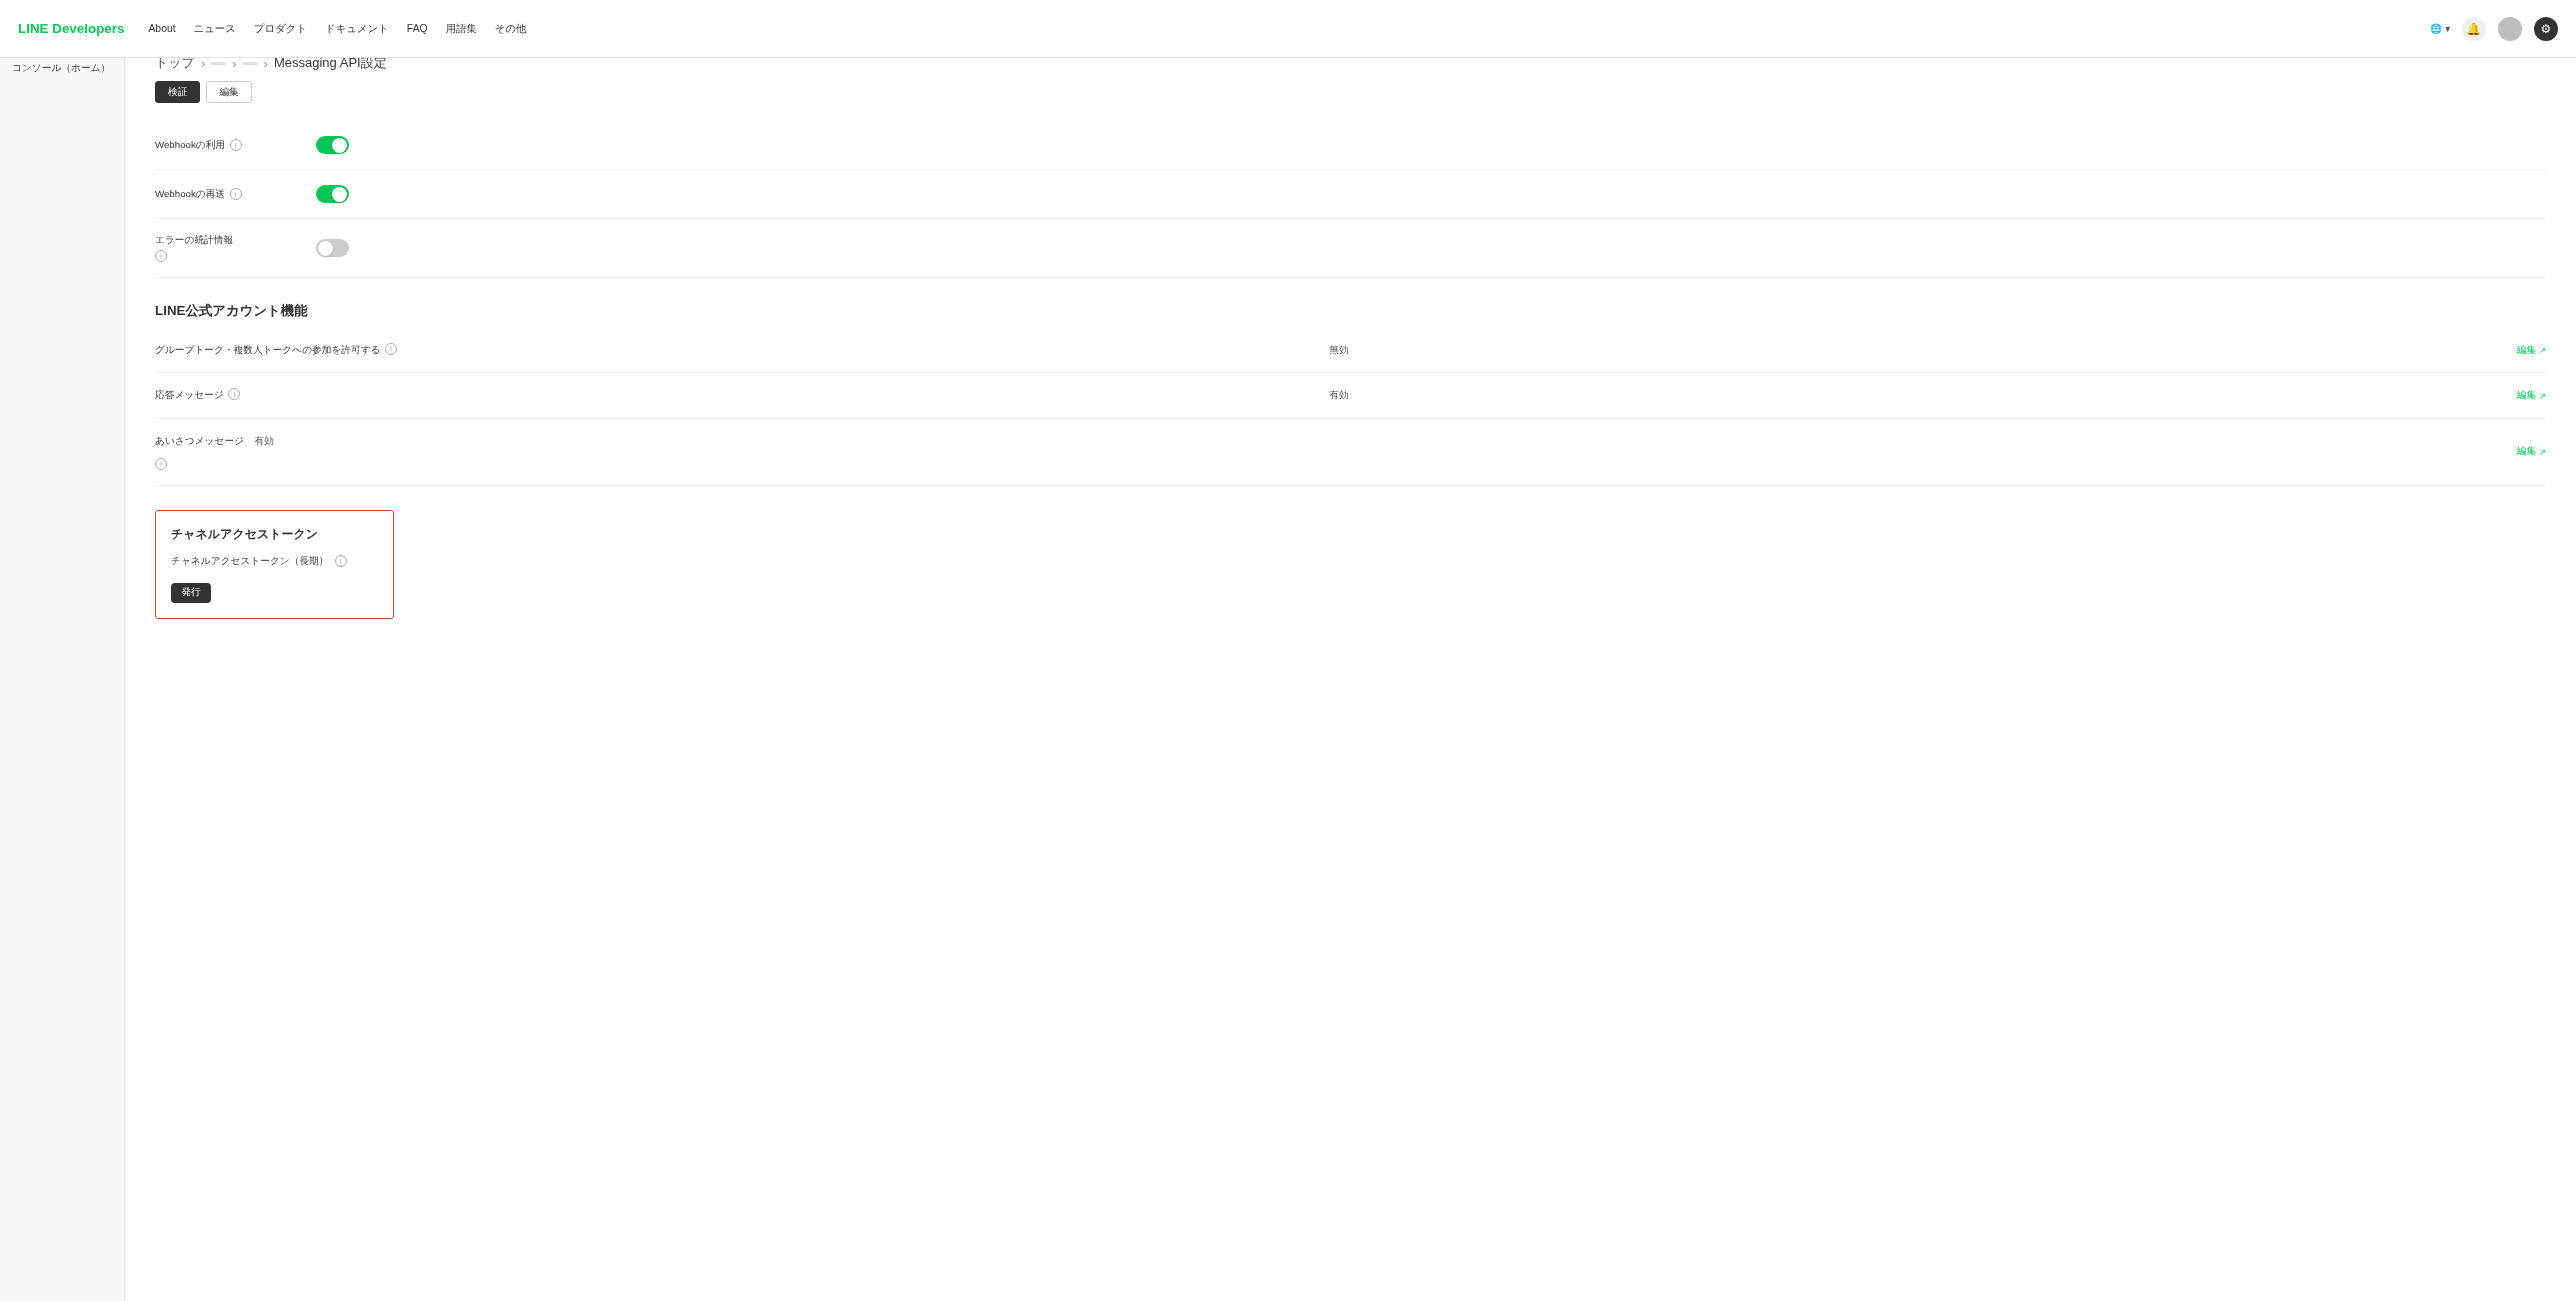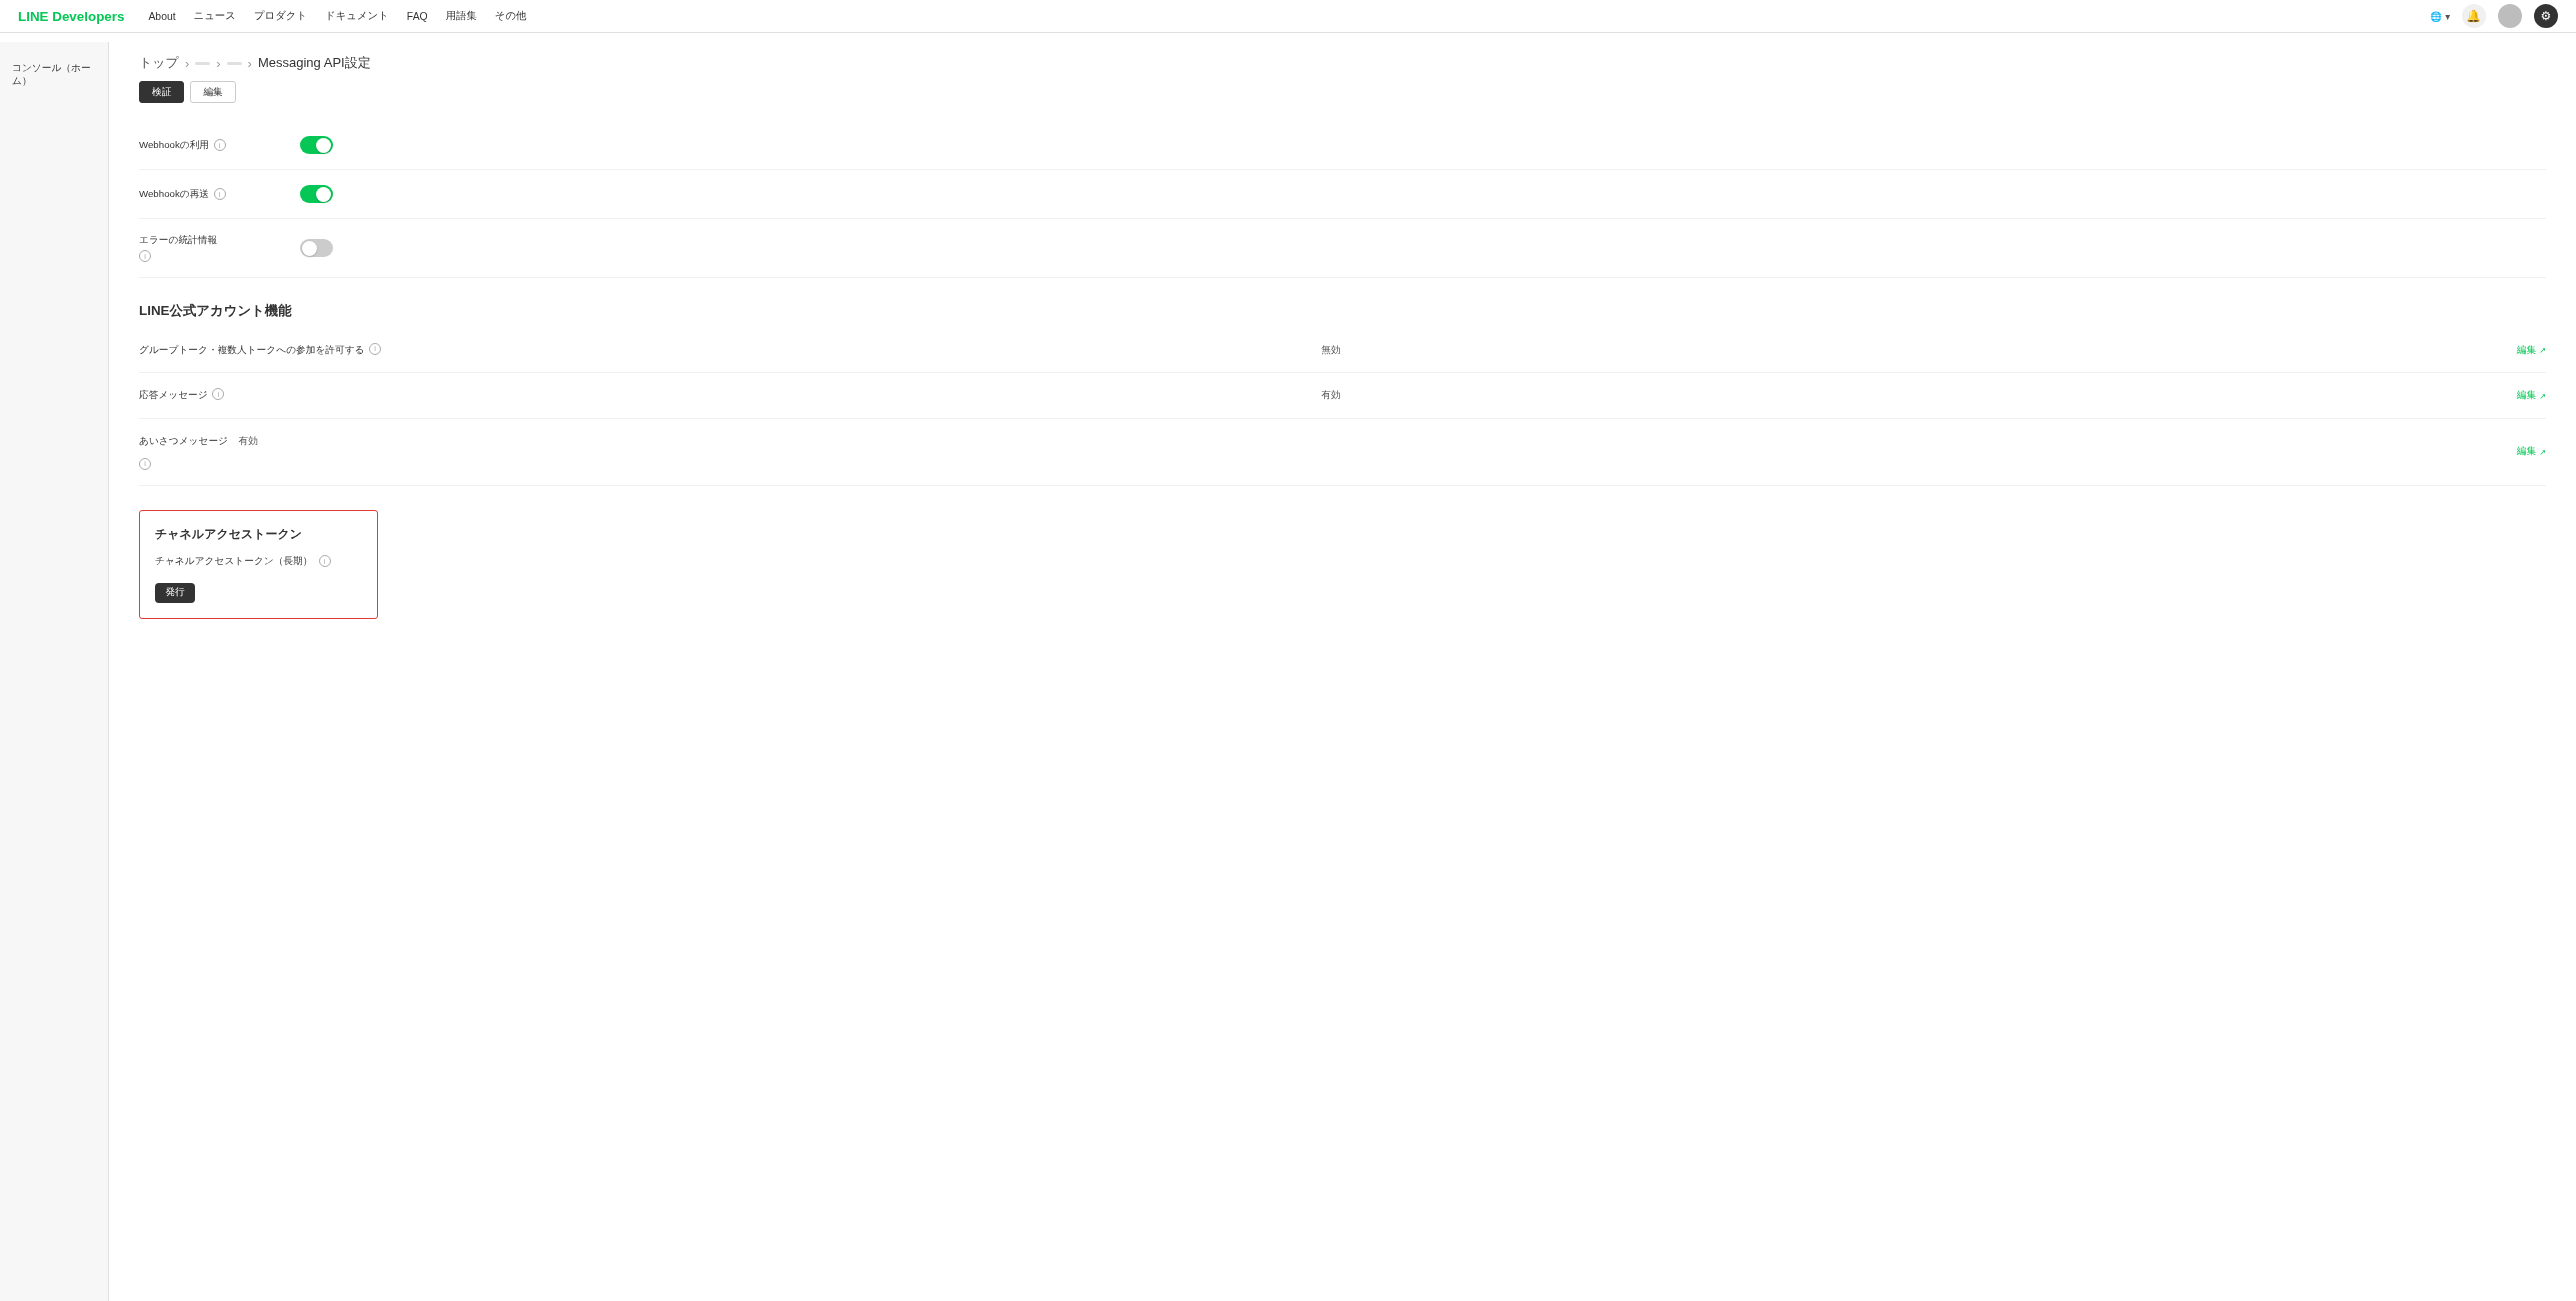--- a/index.html
+++ b/index.html
@@ -2,21 +2,21 @@
 <html style="font-size:12px"><head>
   <meta charset="utf-8">
   <style>
     * { box-sizing: border-box; margin: 0; padding: 0; }
     body { font-family: -apple-system, BlinkMacSystemFont, 'Segoe UI', 'Hiragino Sans', 'Yu Gothic', sans-serif; font-size: 10.4px; color: #333; background: #fff; }
 
     
     .header {
       display: flex;
       align-items: center;
-      height: 33px;
+      height: 58px;
       padding: 0 18px;
       border-bottom: 0.7px solid #e0e0e0;
       background: #fff;
       position: fixed;
       top: 0; left: 0; right: 0;
       z-index: 100;
     }
     .header-logo {
       font-size: 13.4px;
       font-weight: bold;
@@ -82,21 +82,21 @@
 
     
     .layout {
       display: flex;
       margin-top: 42px;
       min-height: calc(100vh - 42px);
     }
 
     
     .sidebar {
-      width: 109px;
+      width: 125px;
       min-height: calc(100vh - 42px);
       background: #f7f7f7;
       border-right: 0.7px solid #e0e0e0;
       padding: 12px 0;
       flex-shrink: 0;
     }
     .sidebar-item {
       padding: 7.5px 12px;
       cursor: pointer;
       font-size: 9.7px;

